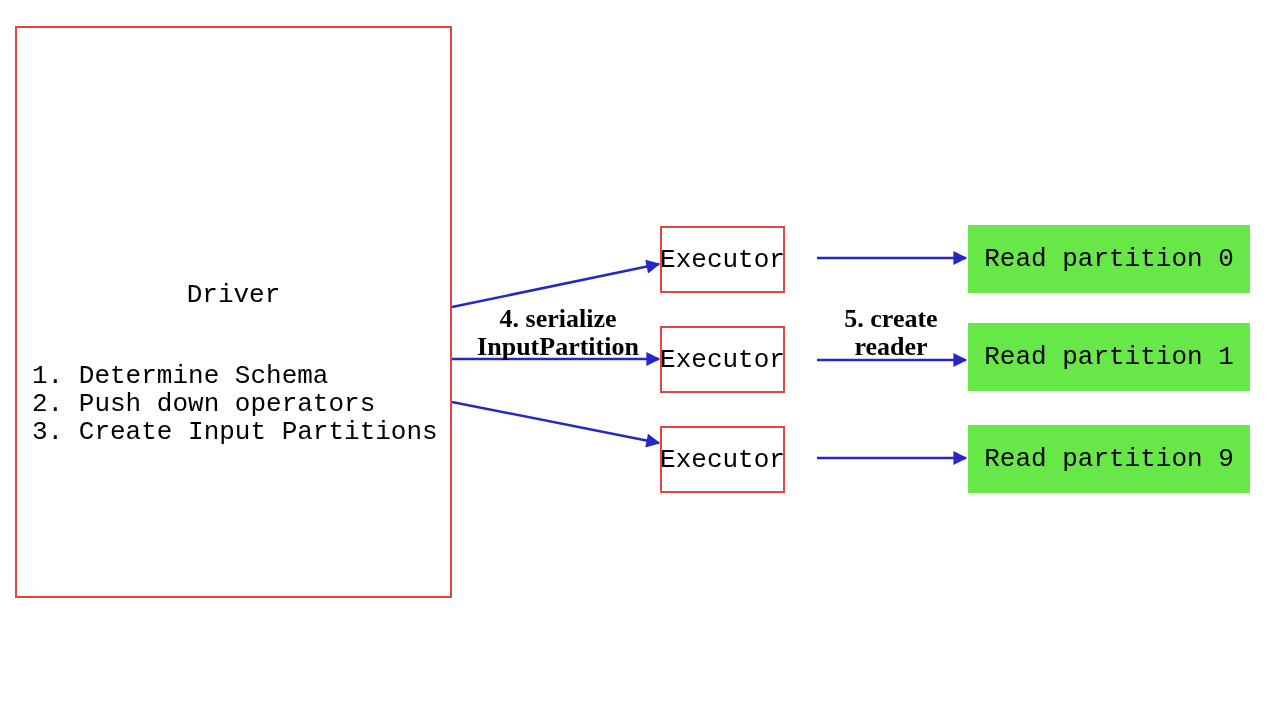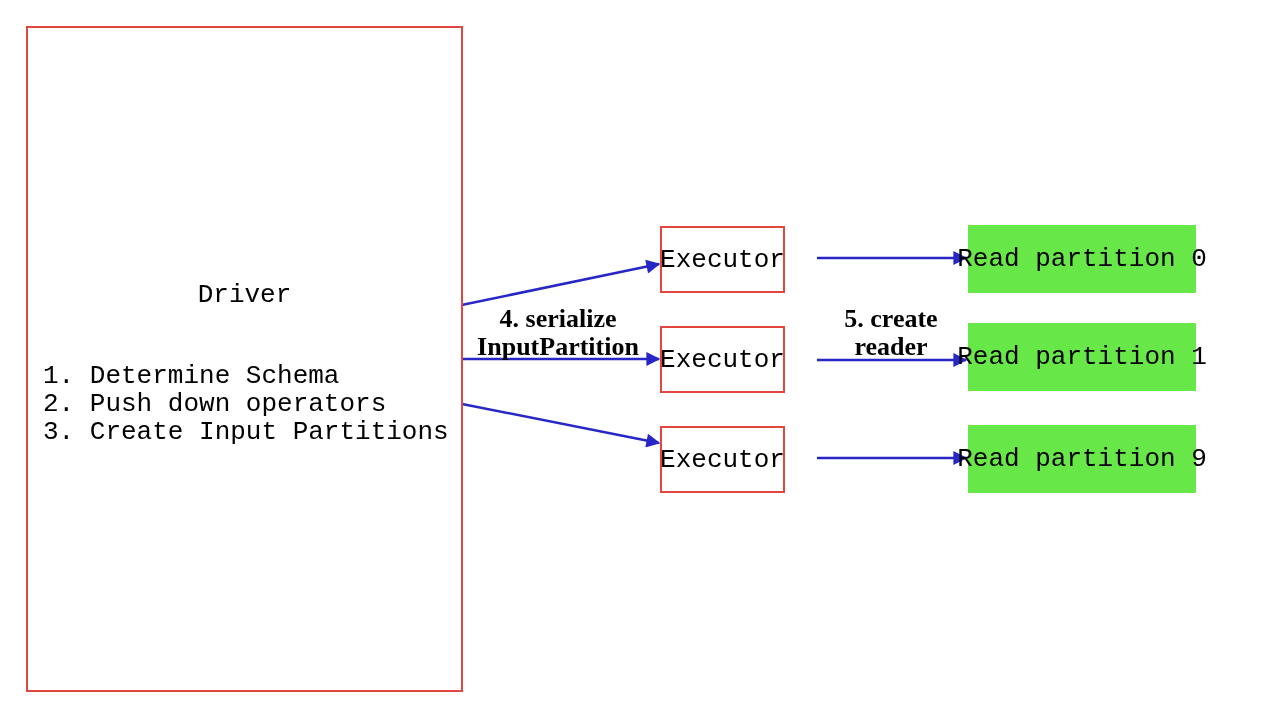--- a/index.html
+++ b/index.html
@@ -9,21 +9,21 @@
     --background:#ffffff;
     --text:#000000;
   }
   html,body{margin:0;padding:0;background:var(--background);}
   .canvas{
     position:relative;width:1270px;height:710px;overflow:hidden;
     background:var(--background);color:var(--text);
     font-family:"Liberation Mono","DejaVu Sans Mono",monospace;
   }
   .driver-box{
-    position:absolute;left:26px;top:26px;width:437px;height:666px;
+    position:absolute;left:15px;top:26px;width:437px;height:572px;
     border:2px solid var(--box-border);box-sizing:border-box;
     background:var(--background);
     padding-left:36px;
   }
   .driver-title{
     position:absolute;left:0;right:0;top:252px;
     text-align:center;font-size:26px;white-space:nowrap;
   }
   .driver-steps{
     position:absolute;left:15px;top:334px;
@@ -31,21 +31,21 @@
   }
   .exec-box{
     position:absolute;left:660px;width:125px;height:67px;
     border:2px solid var(--box-border);box-sizing:border-box;
     background:var(--background);
     display:flex;align-items:center;justify-content:center;
     font-size:26px;white-space:nowrap;
   }
   .exec-0{top:226px}.exec-1{top:326px}.exec-2{top:426px}
   .partition-box{
-    position:absolute;left:968px;width:228px;height:68px;
+    position:absolute;left:968px;width:282px;height:68px;
     background:var(--partition-fill);
     display:flex;align-items:center;justify-content:center;
     font-size:26px;white-space:nowrap;font-family:Liberation Mono, monospace;
   }
   .part-0{top:225px}.part-1{top:323px}.part-2{top:425px}
   .arrows{position:absolute;left:0;top:0;width:1270px;height:710px;}
   .arrows line{stroke:var(--arrow);stroke-width:2.5px;}
   .arrowhead{fill:var(--arrow);}
   .edge-label{
     position:absolute;text-align:center;

